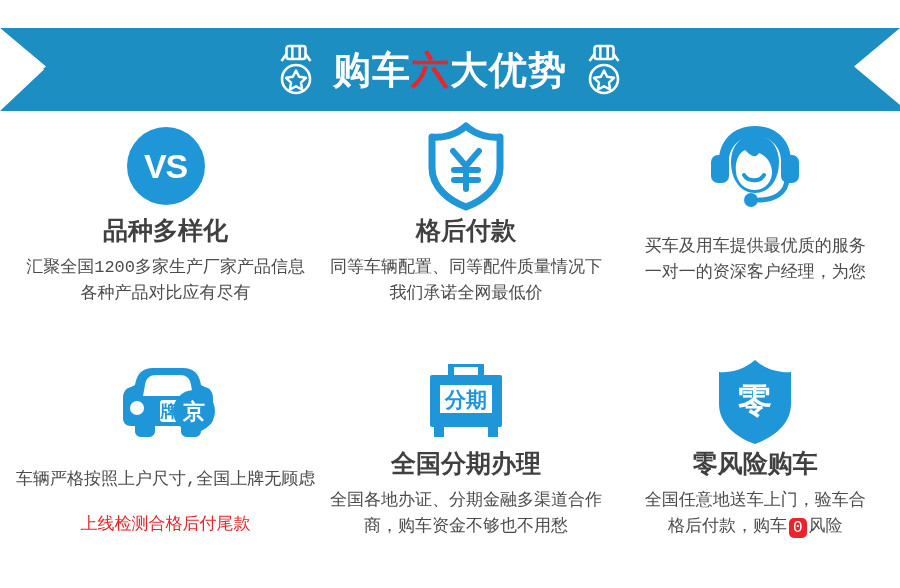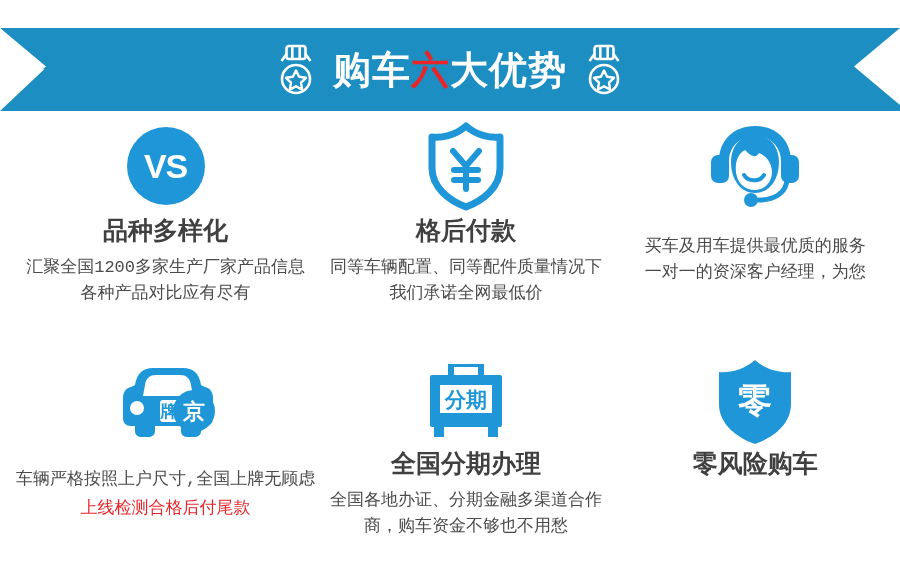--- a/index.html
+++ b/index.html
@@ -120,21 +120,21 @@
   }
   .feat-desc {
     margin-top: 12px;
     font-size: 17px;
     color: #4b4b4b;
     line-height: 1.55;
     text-align: center;
     white-space: nowrap;
   }
   .feat-note {
-    margin-top: 2px;
+    margin-top: 18px;
     font-size: 17px;
     color: #e8262a;
     line-height: 1.55;
     text-align: center;
     white-space: nowrap;
   }
   .zero-pill {
     display: inline-block;
     background: #e8262a;
     color: #ffffff;
@@ -293,16 +293,20 @@
     </div>
 
     <div class="cell row2">
       <div class="icon-box">
         <svg width="86" height="92" viewBox="0 0 86 92">
           <path d="M43 4 C32 14, 17 17, 7 16 L7 48 C7 69, 26 82, 43 88 C60 82, 79 69, 79 48 L79 16 C69 17, 54 14, 43 4 Z" fill="#1f96d8"></path>
           <text x="43" y="56" font-family="'Liberation Sans', sans-serif" font-size="34" font-weight="bold" fill="#ffffff" text-anchor="middle">零</text>
         </svg>
       </div>
       <div class="feat-title">零风险购车</div>
+      <div class="feat-desc">
+        <span class="desc-line">全国任意地送车上门，验车合</span>
+        <span class="desc-line"><span>格后付款，购车</span><span class="zero-pill">0</span><span>风险</span></span>
+      </div>
     </div>
 
   </div>
 </div>
 
 </body></html>

